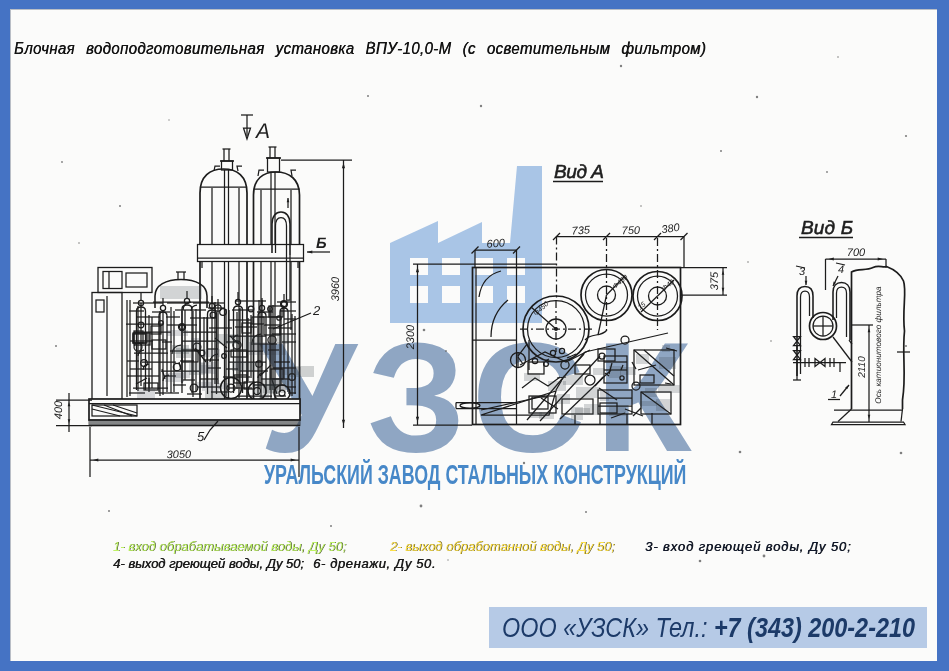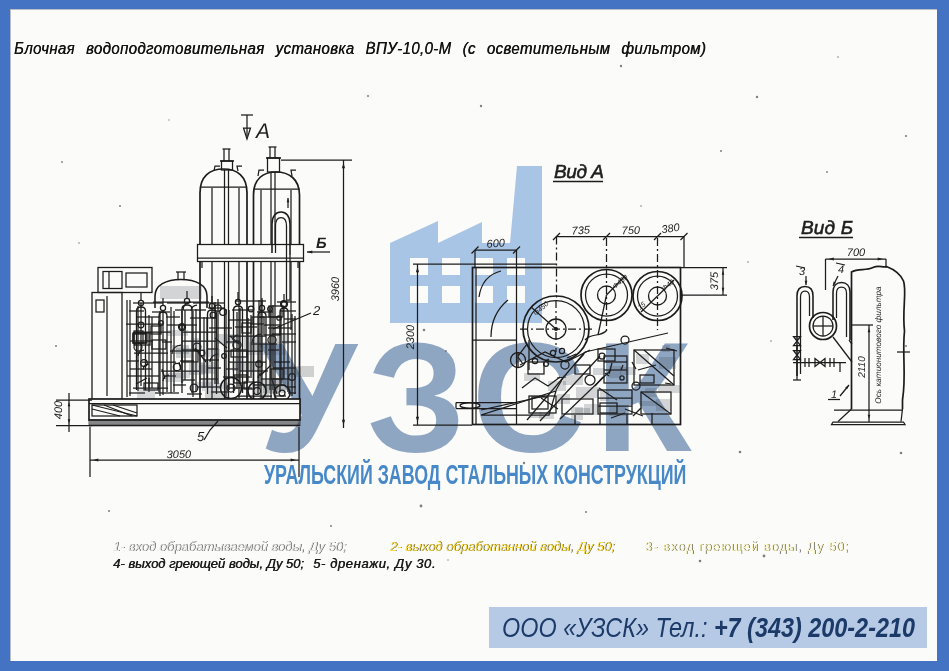--- a/index.html
+++ b/index.html
@@ -703,26 +703,26 @@
         <circle cx="79" cy="243" r="0.8" fill="#555" opacity="0.75" stroke="none"></circle>
         <circle cx="524" cy="463" r="1.2" fill="#555" opacity="0.75" stroke="none"></circle>
         <circle cx="424" cy="330" r="1.3" fill="#555" opacity="0.75" stroke="none"></circle>
         <circle cx="740" cy="452" r="1.3" fill="#555" opacity="0.75" stroke="none"></circle>
         <circle cx="448" cy="560" r="0.7" fill="#555" opacity="0.75" stroke="none"></circle>
         <circle cx="901" cy="453" r="1.3" fill="#555" opacity="0.75" stroke="none"></circle>
         <circle cx="368" cy="96" r="1.0" fill="#555" opacity="0.75" stroke="none"></circle>
       </g>
   </svg>
 
-  <span class="abs" style="left:113px;top:539px;font-size:13px;font-style:italic;color:#e5e5e5;white-space:nowrap;text-shadow:0.5px 0 0 #1b1b1b">1- вход обрабатываемой воды, Ду 50;</span>
+  <span class="abs" style="left:113px;top:539px;font-size:13px;font-style:italic;color:#bef264;white-space:nowrap;text-shadow:0.5px 0 0 #1b1b1b">1- вход обрабатываемой воды, Ду 50;</span>
 
   <span class="abs" style="left:390px;top:539px;font-size:13px;font-style:italic;color:#fde047;white-space:nowrap;text-shadow:0.5px 0 0 #1b1b1b">2- выход обработанной воды, Ду 50;</span>
 
-  <span class="abs" style="left:645px;top:539px;font-size:13px;color:#fef9c3;letter-spacing:0.9px;white-space:nowrap;text-shadow:0.5px 0 0 #1b1b1b">3- вход греющей воды, Ду 50;</span>
+  <span class="abs" style="left:645px;top:539px;font-size:13px;font-style:italic;color:#0f172a;letter-spacing:0.9px;white-space:nowrap;text-shadow:0.5px 0 0 #1b1b1b">3- вход греющей воды, Ду 50;</span>
 
   <span class="abs" style="left:113px;top:556px;font-size:13px;font-style:italic;color:#1b1b1b;white-space:nowrap;text-shadow:0.5px 0 0 #1b1b1b">4- выход греющей воды, Ду 50;</span>
 
-  <span class="abs" style="left:313px;top:556px;font-size:13px;font-style:italic;color:#1b1b1b;letter-spacing:0.6px;white-space:nowrap;text-shadow:0.5px 0 0 #1b1b1b">5- дренажи, Ду 30.</span>
+  <span class="abs" style="left:313px;top:556px;font-size:13px;font-style:italic;color:#1b1b1b;letter-spacing:0.6px;white-space:nowrap;text-shadow:0.5px 0 0 #1b1b1b">6- дренажи, Ду 50.</span>
 
   <div class="abs" style="left:489px;top:607px;width:438px;height:41px;background:#b6cae6"></div>
 
   <div id="ftxt" class="abs" style="left:502px;top:607px;height:41px;line-height:41px;font-size:28px;font-style:italic;color:#1c3a68;white-space:nowrap;transform-origin:0 0;transform:scaleX(0.836)">ООО «УЗСК» Тел.: <b>+7 (343) 200-2-210</b></div>
 </div>
 
 </body></html>

